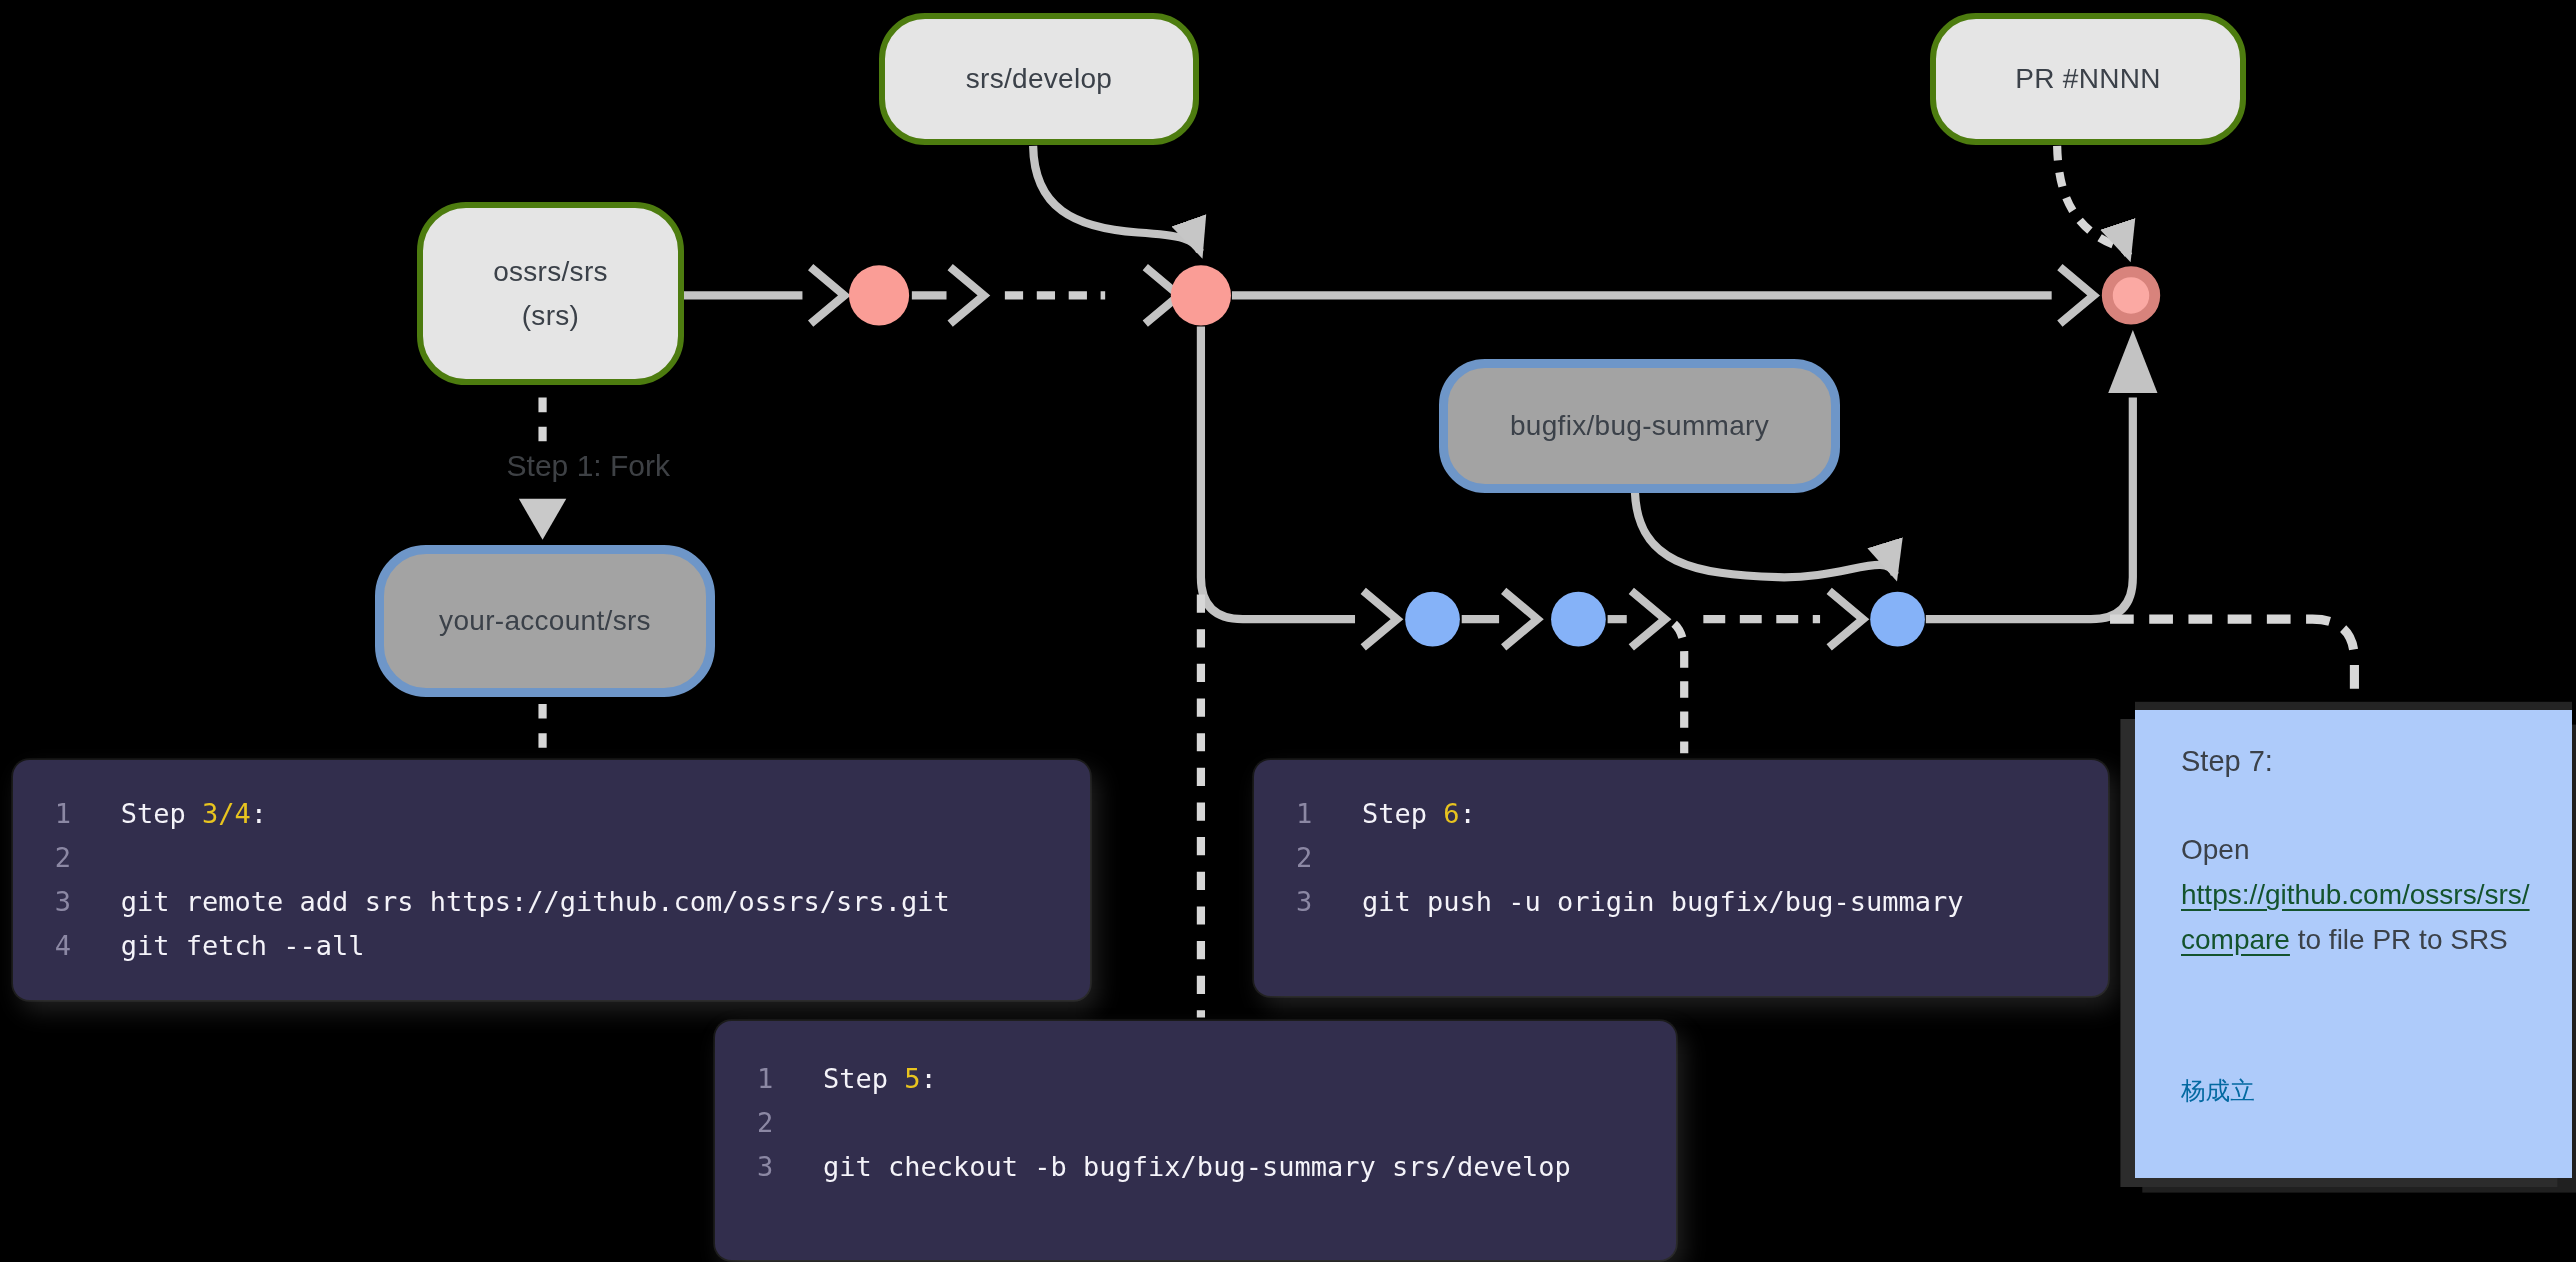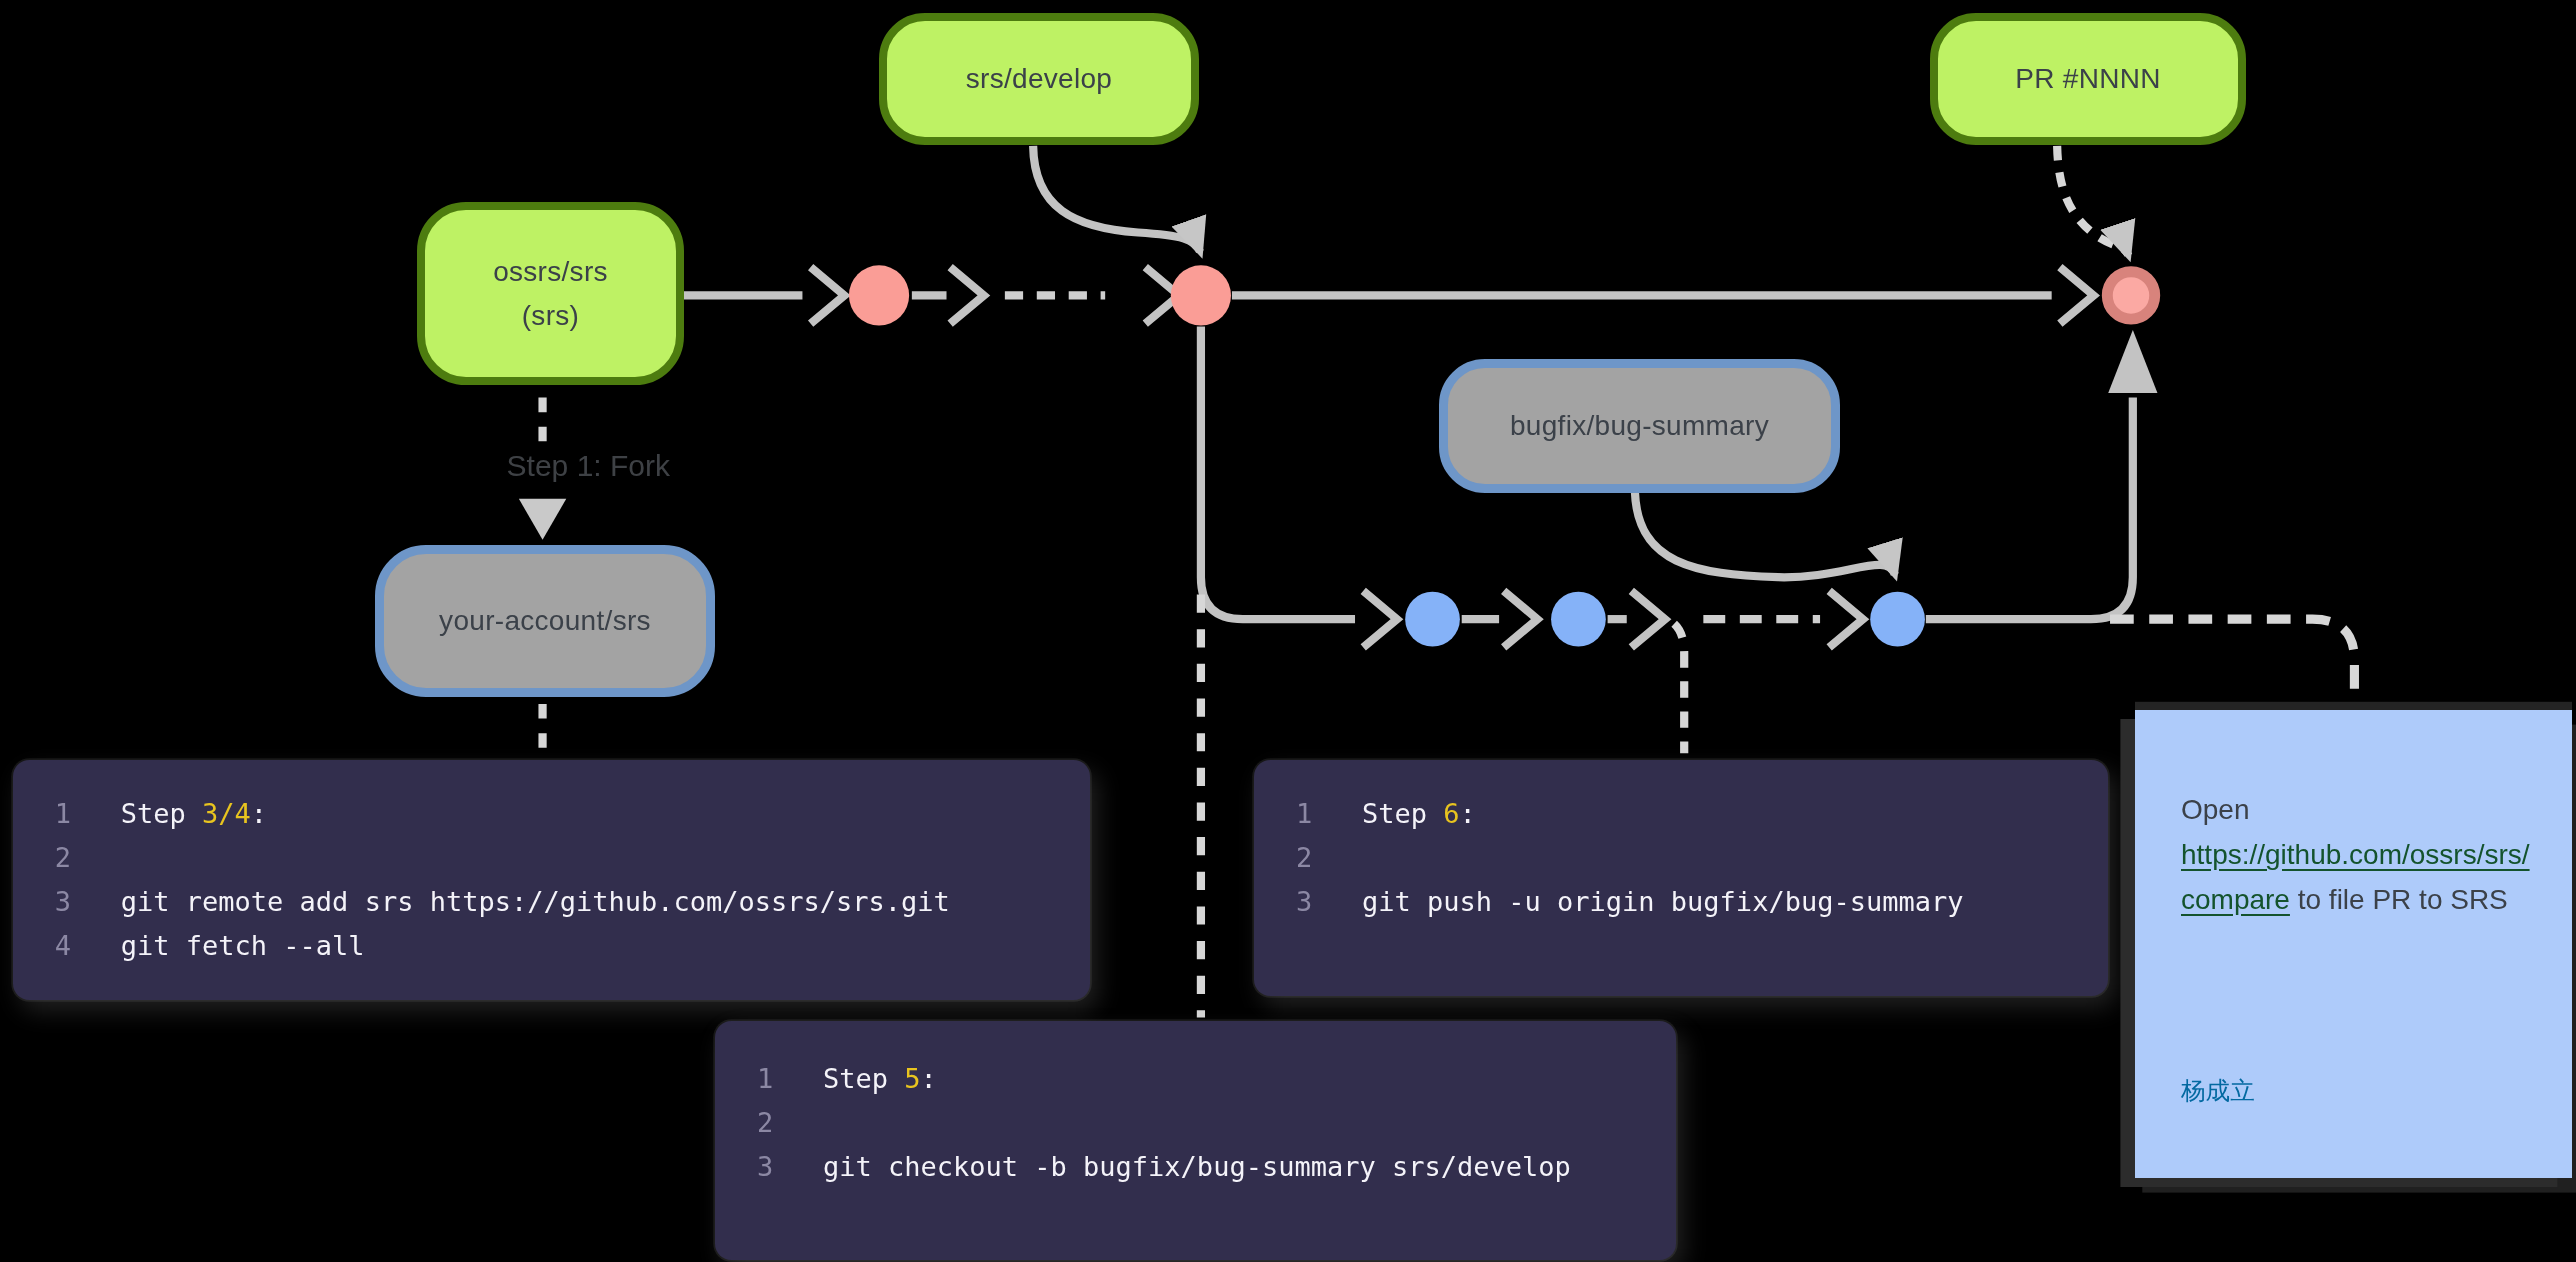--- a/index.html
+++ b/index.html
@@ -8,21 +8,21 @@
     font-family:"Liberation Sans", sans-serif;
   }
   #edges{position:absolute;left:0;top:0;width:2576px;height:1262px;}
 
   
   .node{
     position:absolute;box-sizing:border-box;display:flex;flex-direction:column;
     align-items:center;justify-content:center;text-align:center;
     color:#3b4149;font-size:28px;font-weight:500;line-height:44px;letter-spacing:0.3px;
   }
-  .node.red{background:#bef264;border:8px solid #4d7c0f;text-align:right;}
+  .node.red{background:#e5e5e5;border:6px solid #4d7c0f;text-align:right;}
   .node.blue{background:#a3a3a3;border:9px solid #6E96C8;}
   #node-ossrs{left:417px;top:202px;width:267px;height:183px;border-radius:49px;}
   #node-srs-develop{left:879px;top:12.8px;width:320px;height:132px;border-radius:46px;}
   #node-pr{left:1903px;top:12.8px;width:316px;height:132px;border-radius:46px;margin-left:27px;}
   #node-bugfix{left:1439px;top:359px;width:401px;height:134px;border-radius:46px;}
   #node-your-account{left:375px;top:545px;width:340px;height:152px;border-radius:51px;}
 
   .edge-label{
     position:absolute;left:415px;top:449px;width:255px;text-align:right;
     color:#3e4145;font-size:30px;font-weight:400;
@@ -174,18 +174,19 @@
       <span class="ln">2</span>
       <span class="code"></span>
     </div>
     <div class="code-line">
       <span class="ln">3</span>
       <span class="code">git checkout -b bugfix/bug-summary srs/develop</span>
     </div>
   </div>
 
   <div id="note-card">
+    <div id="note-title">Step 7:</div>
     <div id="note-body"><span>Open </span><a href="#" id="note-link">https://github.com/ossrs/srs/compare</a><span> to file PR to SRS</span></div>
     <div id="note-author">杨成立</div>
   </div>
 
 </div>
 
 
 </body></html>

